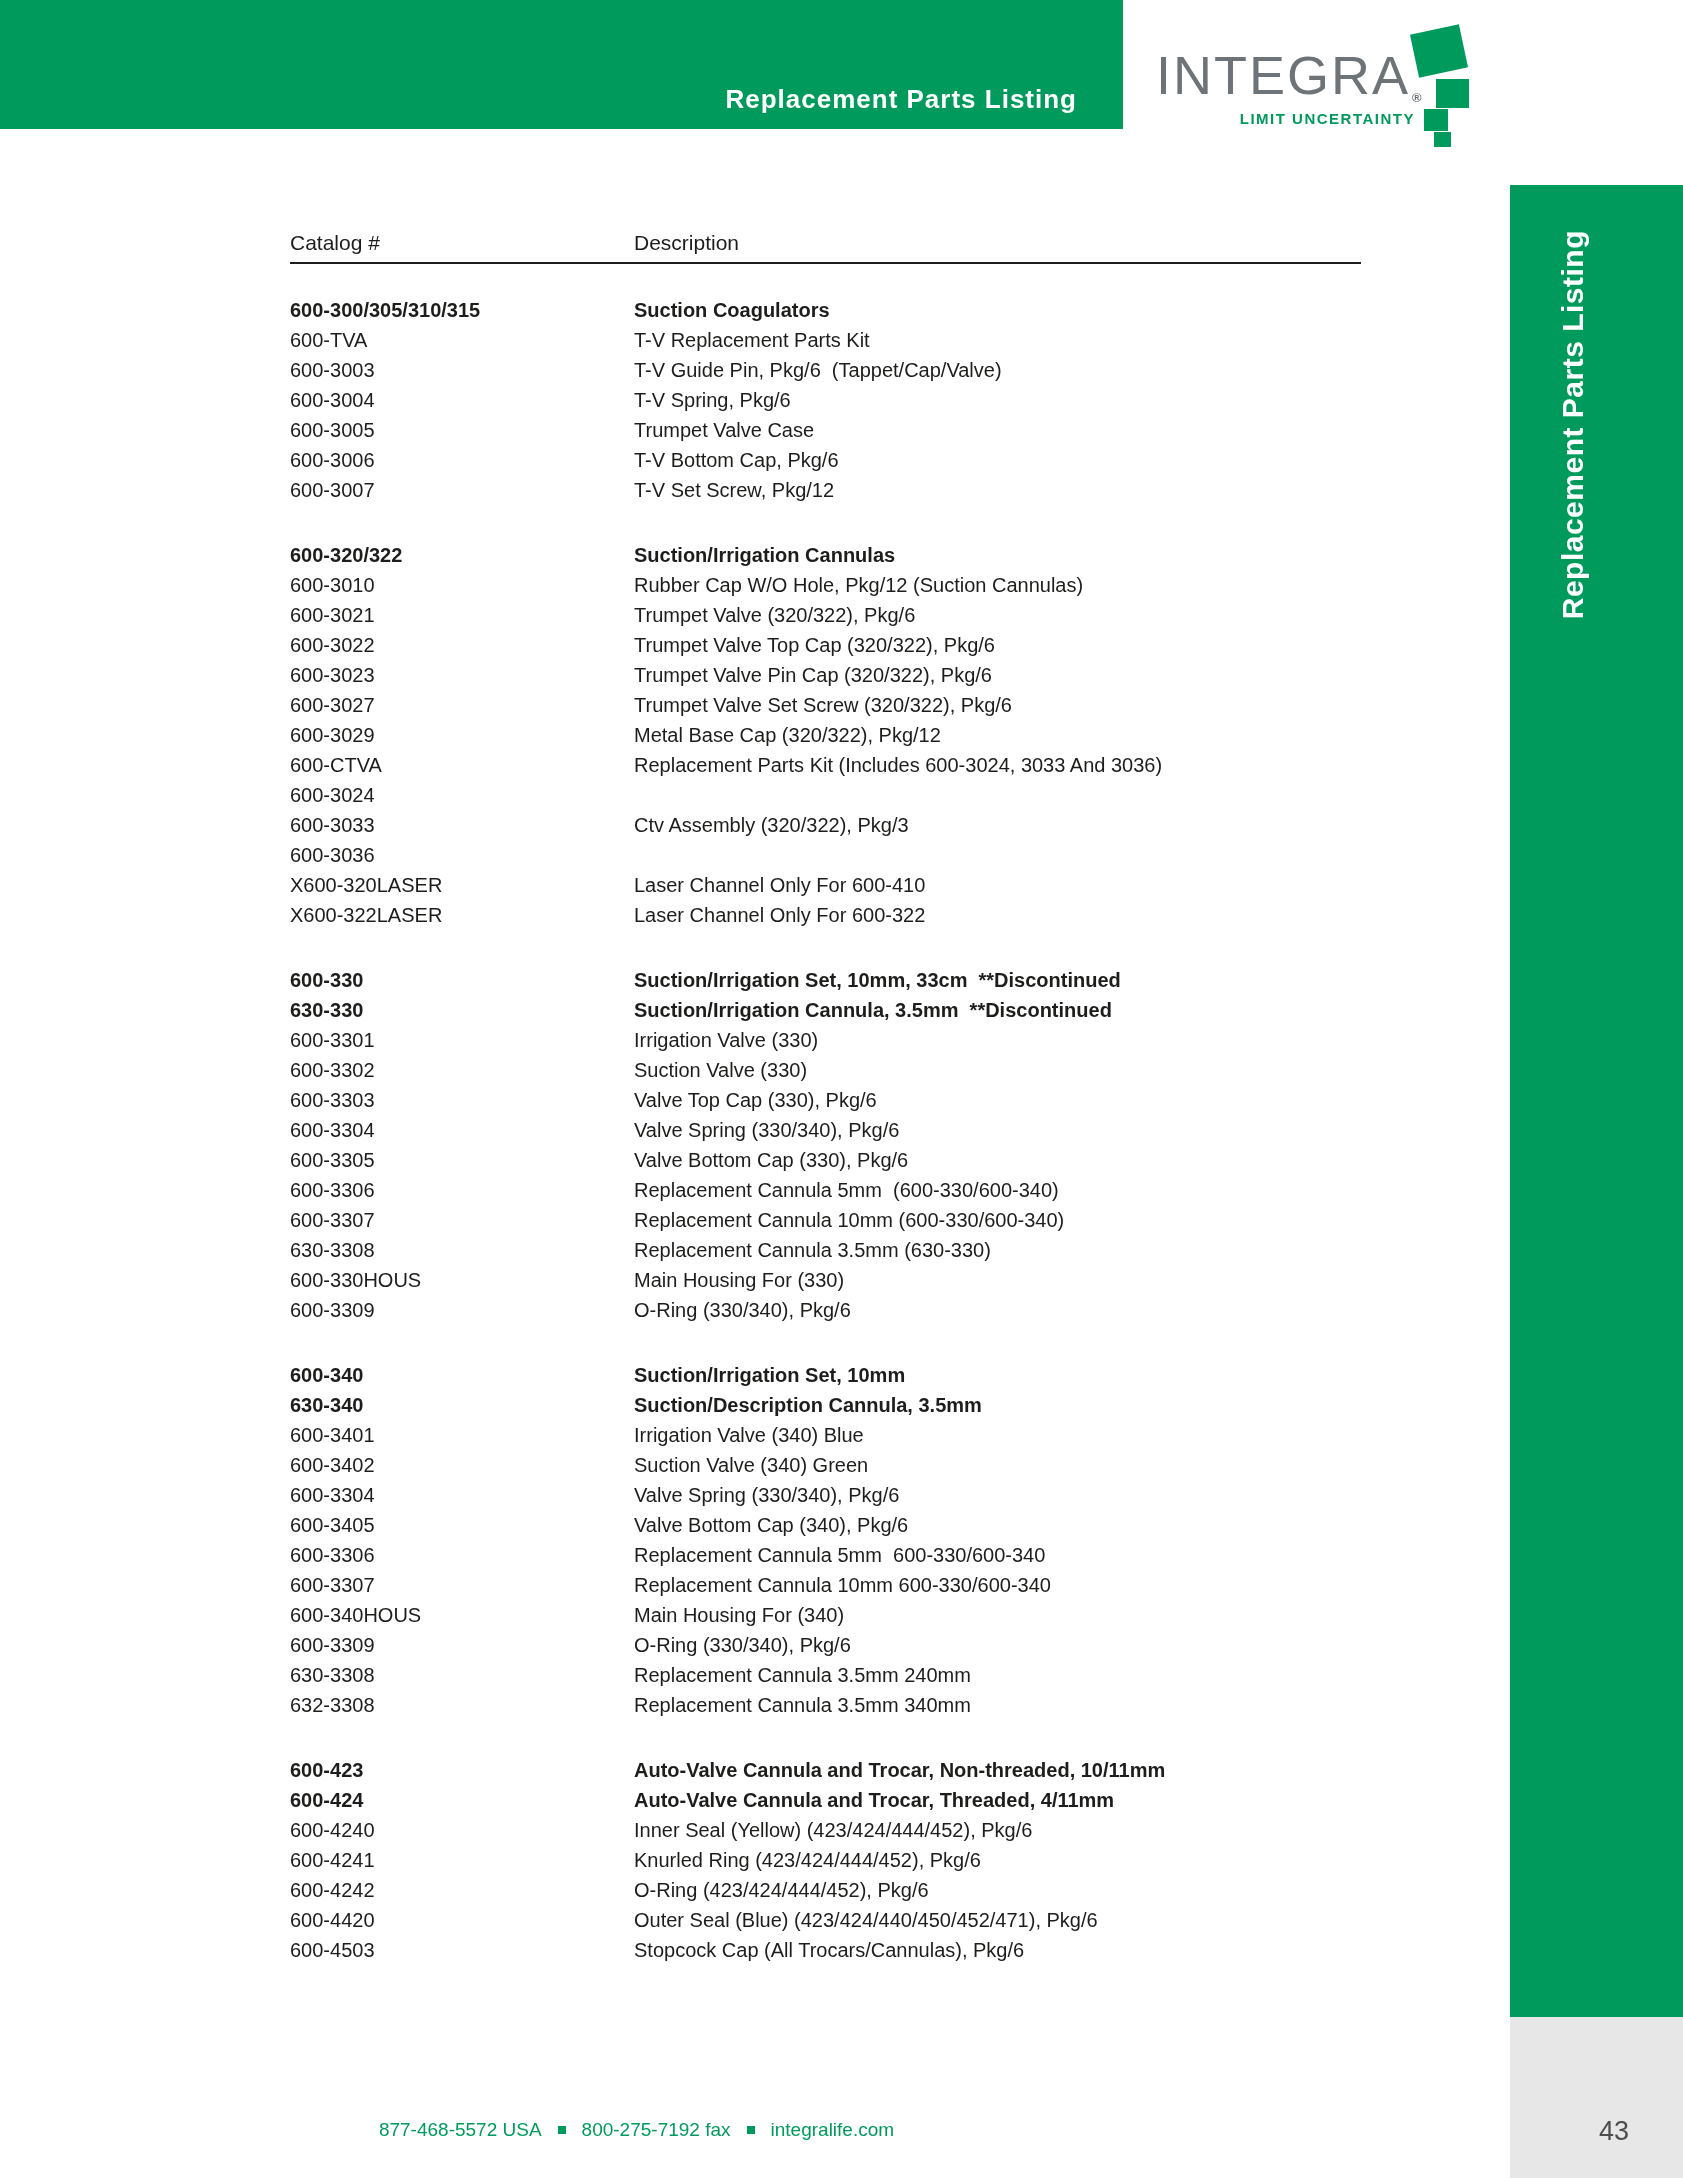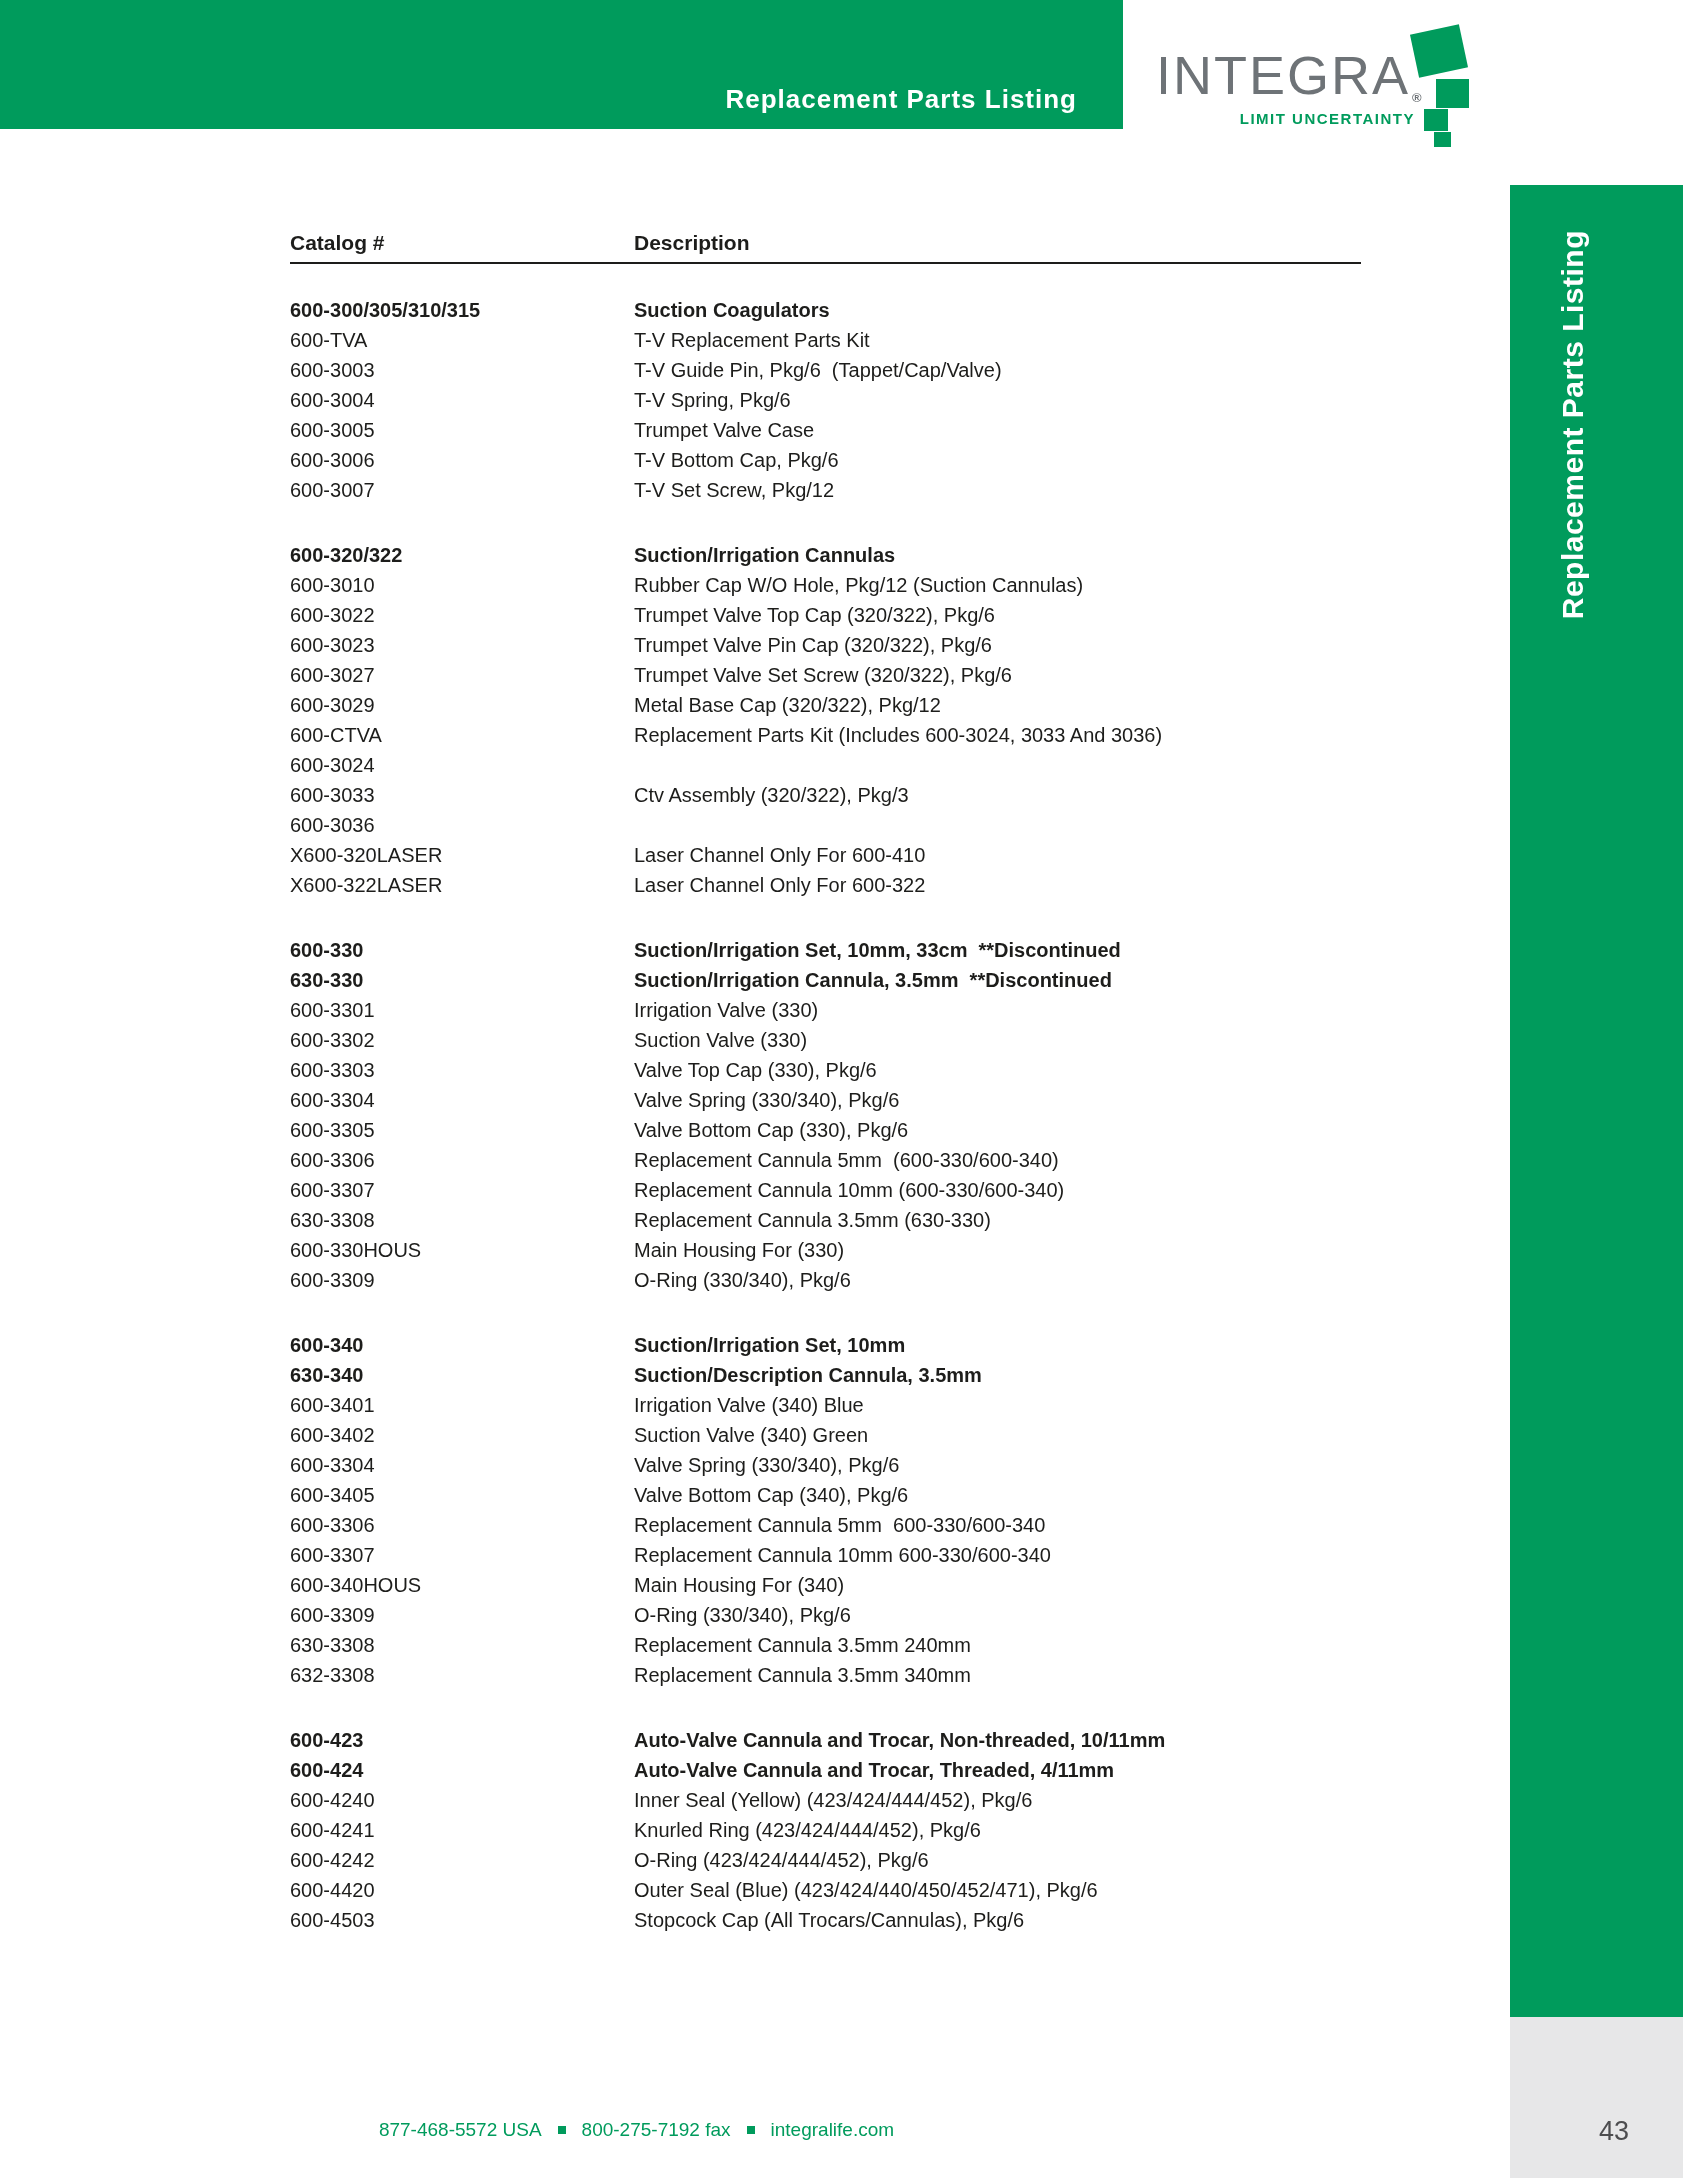--- a/index.html
+++ b/index.html
@@ -56,21 +56,21 @@
   .page-number {
     position:absolute; left:89px; top:99px;
     color:#4D4D4F; font-size:27px;
   }
   
   .parts-table {
     position:absolute; left:290px; top:231px; width:1071px;
     font-size:20px;
   }
   .table-head {
-    display:flex; font-weight:bold; font-size:21px;
+    display:flex; font-weight:normal; font-size:21px;
     border-bottom:2px solid #1d1d1b; padding-bottom:7px;
   }
   .col-cat { width:344px; flex:0 0 344px; }
   .col-desc { flex:1; }
   .section { margin-top:35px; }
   .section:first-child { margin-top:31px; }
   .row { display:flex; line-height:30px; }
   .row .cat { width:344px; flex:0 0 344px; }
   .row .desc { flex:1; white-space:pre; }
   .row.bold { font-weight:bold; }
@@ -148,20 +148,24 @@
       <div class="section">
         <div class="row bold">
           <span class="cat">600-320/322</span>
           <span class="desc">Suction/Irrigation Cannulas</span>
         </div>
         <div class="row">
           <span class="cat">600-3010</span>
           <span class="desc">Rubber Cap W/O Hole, Pkg/12 (Suction Cannulas)</span>
         </div>
         <div class="row">
+          <span class="cat">600-3021</span>
+          <span class="desc">Trumpet Valve (320/322), Pkg/6</span>
+        </div>
+        <div class="row">
           <span class="cat">600-3022</span>
           <span class="desc">Trumpet Valve Top Cap (320/322), Pkg/6</span>
         </div>
         <div class="row">
           <span class="cat">600-3023</span>
           <span class="desc">Trumpet Valve Pin Cap (320/322), Pkg/6</span>
         </div>
         <div class="row">
           <span class="cat">600-3027</span>
           <span class="desc">Trumpet Valve Set Screw (320/322), Pkg/6</span>

